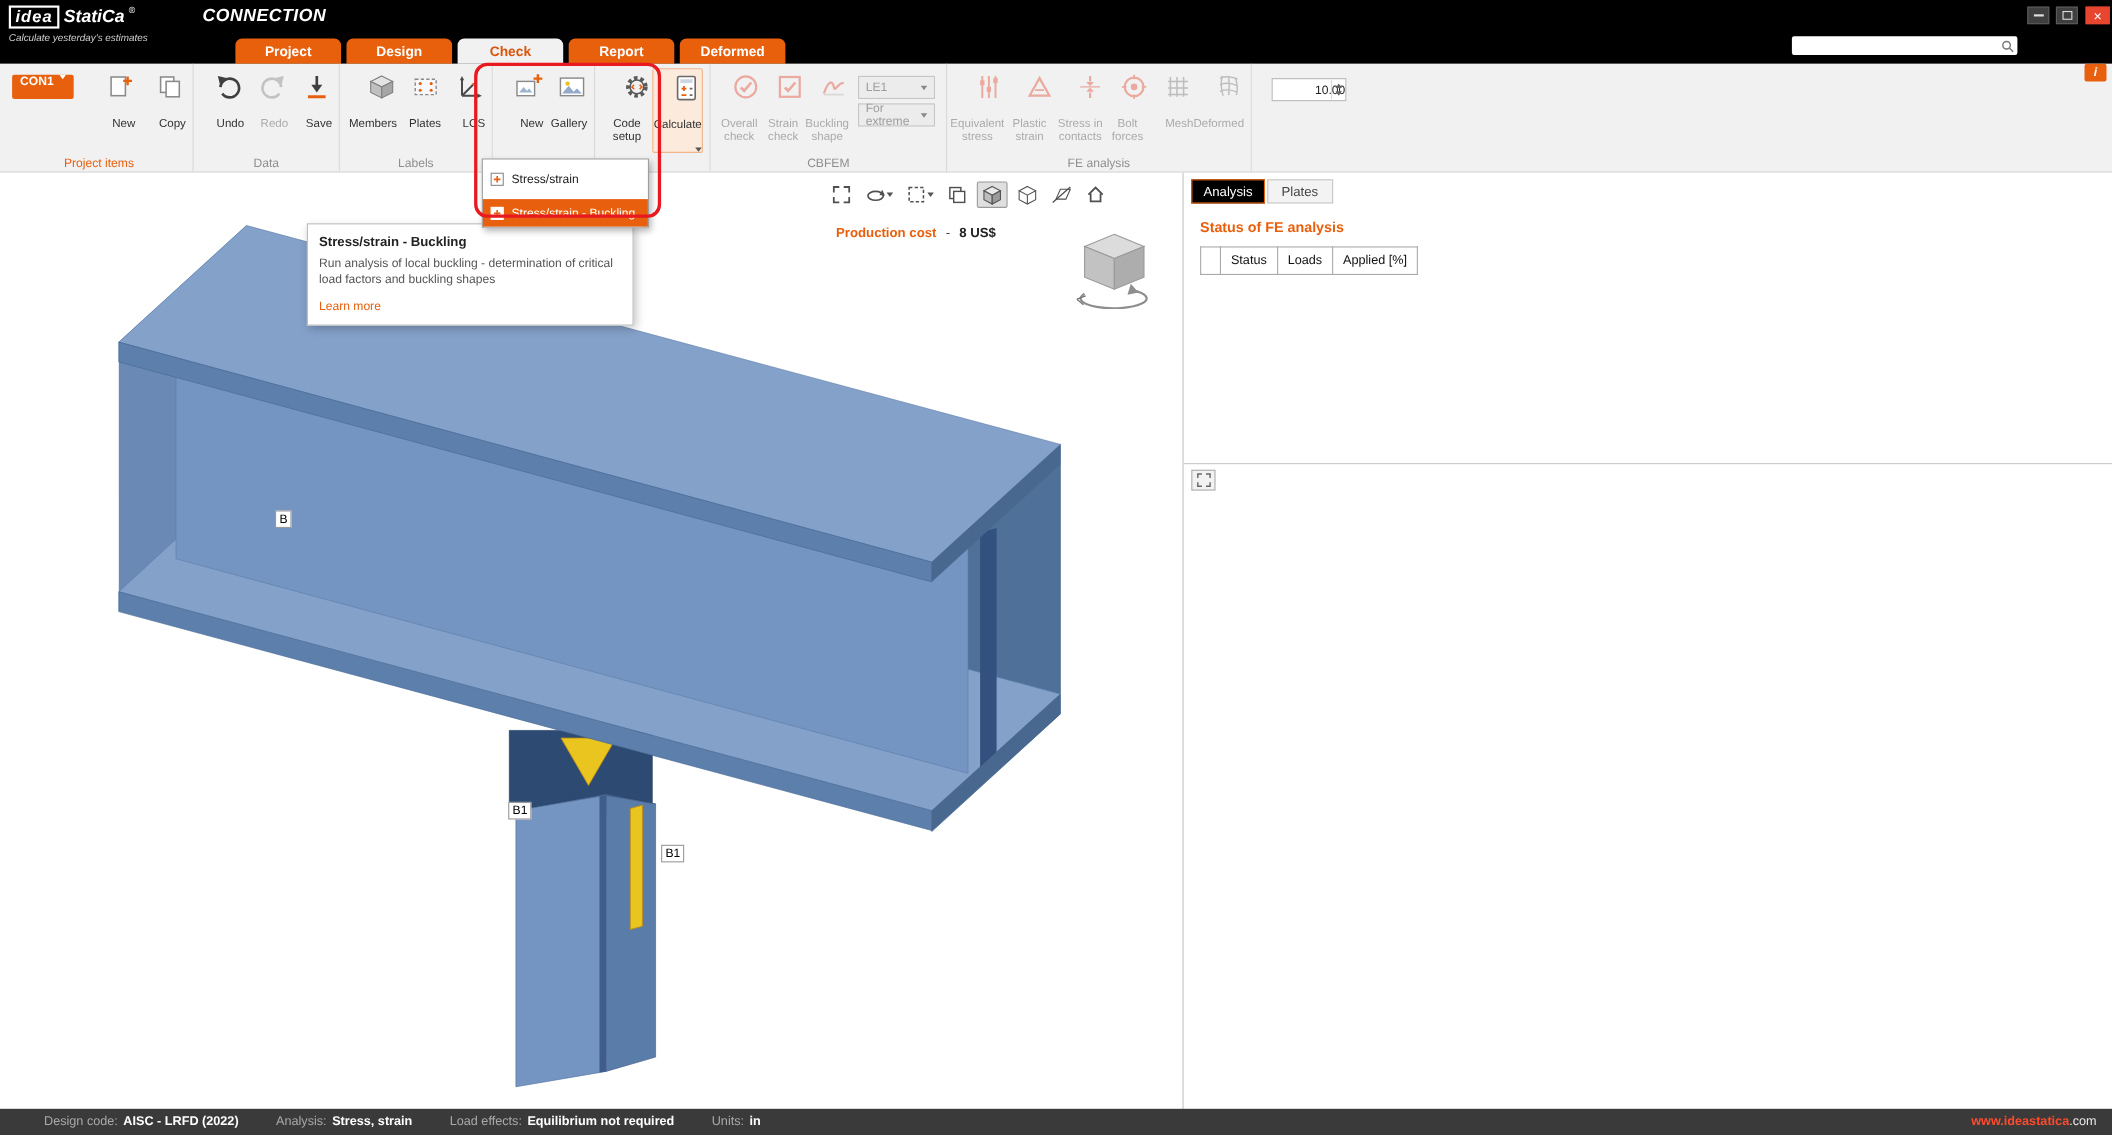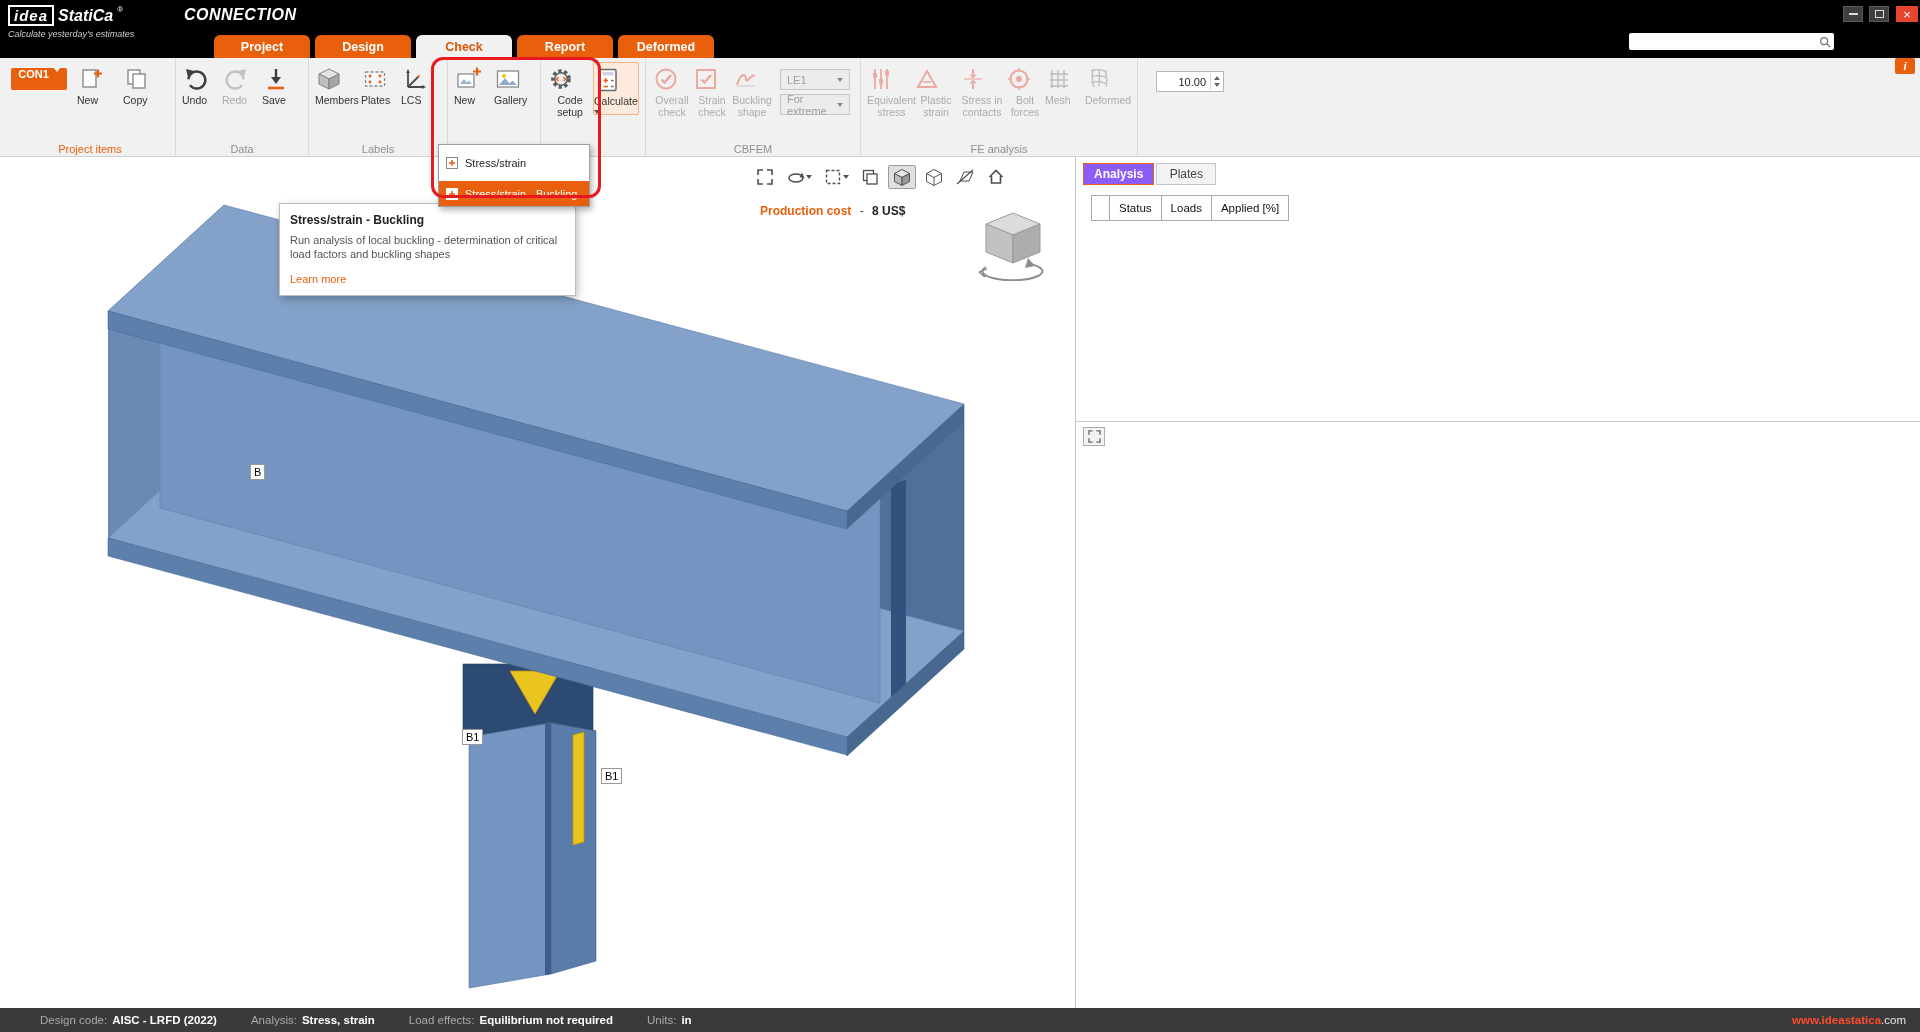--- a/index.html
+++ b/index.html
@@ -29,32 +29,32 @@
 
 .tabstrip{position:absolute;left:214px;bottom:0;display:flex;gap:5px}
 .tab{min-width:96px;height:23px;background:#e85f0c;color:#fff;border-radius:6px 6px 0 0;display:flex;align-items:center;justify-content:center;font-size:12.5px;font-weight:bold;padding:0 12px;cursor:pointer}
 .tab.active{background:#f1f1f1;color:#d9560b}
 
 
 .ribbon{position:absolute;left:0;top:58px;width:100%;height:99px;background:#f1f1f1;border-bottom:1px solid #d0d0d0;display:flex;align-items:stretch;padding-left:5px}
 .grp{position:relative;border-right:1px solid #dadada;padding:4px 6px 16px;display:flex;align-items:flex-start}
 .grp-label{position:absolute;bottom:1px;left:0;right:0;text-align:center;font-size:11px;color:#8f8f8f;white-space:nowrap}
 .grp-label.hl{color:#e8600d}
-.rbtn{width:46px;display:flex;flex-direction:column;align-items:flex-start;gap:2px;padding-top:3px;font-size:10.5px;color:#333;text-align:center;line-height:1.12;cursor:pointer}
+.rbtn{width:46px;display:flex;flex-direction:column;align-items:flex-end;gap:14px;padding-top:3px;font-size:10.5px;color:#333;text-align:center;line-height:1.12;cursor:pointer}
 .rbtn .ri{width:28px;height:28px;flex:none}
 .rbtn.sm{width:40px}
 .rbtn.disabled{color:#ababab;cursor:default}
 .rbtn.pressed{background:#fcebdd;border:1px solid #f0b48a;border-radius:2px}
 .con-btn{margin:6px 10px 0 0;width:56px;height:22px;background:#e8600d;color:#fff;font-weight:bold;font-size:11px;display:flex;justify-content:center;gap:5px;border-radius:2px;cursor:pointer}
 .tri-w{width:0;height:0;border-left:3.5px solid transparent;border-right:3.5px solid transparent;border-top:4px solid #fff}
 .tri-g{width:0;height:0;border-left:3.5px solid transparent;border-right:3.5px solid transparent;border-top:4px solid #8a8a8a}
 .tri-d{width:0;height:0;border-left:3.5px solid transparent;border-right:3.5px solid transparent;border-top:4px solid #555}
 .cbfem-selects{display:flex;flex-direction:column;gap:4px;margin:7px 4px 0 8px}
 .select{width:70px;height:21px;background:#ececec;border:1px solid #c6c6c6;color:#9d9d9d;font-size:11px;display:flex;align-items:center;padding:0 6px;justify-content:space-between;cursor:default}
-.scale-spin{margin:9px 0 0 12px;width:68px;height:21px;background:#fff;border:1px solid #b9b9b9;position:relative;font-size:11px;color:#222;display:flex;align-items:center;justify-content:flex-end;padding-right:17px}
+.scale-spin{margin:9px 0 0 12px;width:68px;height:21px;background:#fff;border:1px solid #b9b9b9;position:relative;font-size:11px;color:#222;display:flex;align-items:center;justify-content:flex-end;}
 .spin-arrows{position:absolute;right:1px;top:1px;bottom:1px;width:12px;display:flex;flex-direction:column;justify-content:space-evenly;align-items:center;border-left:1px solid #d9d9d9}
 .sp-up{width:0;height:0;border-left:3px solid transparent;border-right:3px solid transparent;border-bottom:4px solid #666}
 .sp-dn{width:0;height:0;border-left:3px solid transparent;border-right:3px solid transparent;border-top:4px solid #666}
 
 
 .annotation{position:absolute;left:431px;top:57px;width:170px;height:141px;border:3px solid #e8191f;border-radius:12px;z-index:60;pointer-events:none}
 .calc-menu{position:absolute;left:438px;top:144px;width:152px;background:#fff;border:1px solid #9f9f9f;box-shadow:2px 3px 6px rgba(0,0,0,.3);z-index:55;font-size:11px}
 .mi{height:36px;display:flex;align-items:center;gap:6px;padding:0 6px;color:#222;cursor:pointer}
 .mi.hl{background:#e8600d;color:#fff;height:25px}
 .tooltip{position:absolute;left:279px;top:203px;width:297px;background:#fff;border:1px solid #bdbdbd;box-shadow:2px 3px 8px rgba(0,0,0,.25);z-index:50;padding:9px 10px 8px}
@@ -73,21 +73,21 @@
 .pc-sep{color:#444;margin:0 5px}
 .pc-val{color:#222;font-weight:bold}
 .navcube{position:absolute;left:972px;top:52px;z-index:10;cursor:pointer}
 .member-label{position:absolute;background:#fff;border:1px solid #999;color:#000;font-size:11px;padding:0 3px;line-height:14px;z-index:5}
 
 
 .right-panel{position:absolute;left:1075px;top:157px;width:845px;height:851px;background:#fff;border-left:1px solid #c4c4c4;display:flex;flex-direction:column}
 .rp-top{height:265px;border-bottom:1px solid #c9c9c9;position:relative}
 .rp-tabs{display:flex;gap:2px;padding:6px 0 0 7px}
 .rp-tab{height:22px;min-width:60px;padding:0 10px;font-size:12px;display:flex;align-items:center;justify-content:center;border:1px solid #c6c6c6;background:#f3f3f3;color:#444;cursor:pointer}
-.rp-tab.active{background:#8b5cf6;color:#fff;border-color:#e8600d;font-weight:bold}
+.rp-tab.active{background:#000000;color:#fff;border-color:#e8600d;font-weight:normal}
 .rp-title{margin:14px 0 0 15px;font-size:13px;font-weight:bold;color:#e8600d}
 .fe-table{margin:10px 0 0 15px;border-collapse:collapse}
 .fe-table th{border:1px solid #a9a9a9;background:#fff;font-size:11.5px;font-weight:normal;color:#111;height:25px;padding:0 9px;white-space:nowrap}
 .fe-table th.c0{width:18px;padding:0}
 .rp-bottom{flex:1;position:relative}
 .rp-expand-btn{position:absolute;left:7px;top:5px;width:22px;height:19px;border:1px solid #adadad;background:#f2f2f2;display:flex;align-items:center;justify-content:center;cursor:pointer}
 
 
 .statusbar{position:absolute;left:0;top:1008px;width:100%;height:24px;background:#3a3a3a;display:flex;align-items:center;font-size:11.5px;color:#fff;padding-left:40px;gap:34px}
 .sb-item{display:flex;gap:5px;align-items:center;white-space:nowrap}
@@ -458,20 +458,21 @@
       </svg>
     </div>
   </main>
 
   <aside class="right-panel">
     <div class="rp-top">
       <div class="rp-tabs">
         <div class="rp-tab active">Analysis</div>
         <div class="rp-tab">Plates</div>
       </div>
+      <div class="rp-title">Status of FE analysis</div>
       <table class="fe-table">
         <tbody>
             <tr>
           <th class="c0"></th>
           <th>Status</th>
           <th>Loads</th>
           <th>Applied [%]</th>
         </tr>
       </tbody>
         </table>

